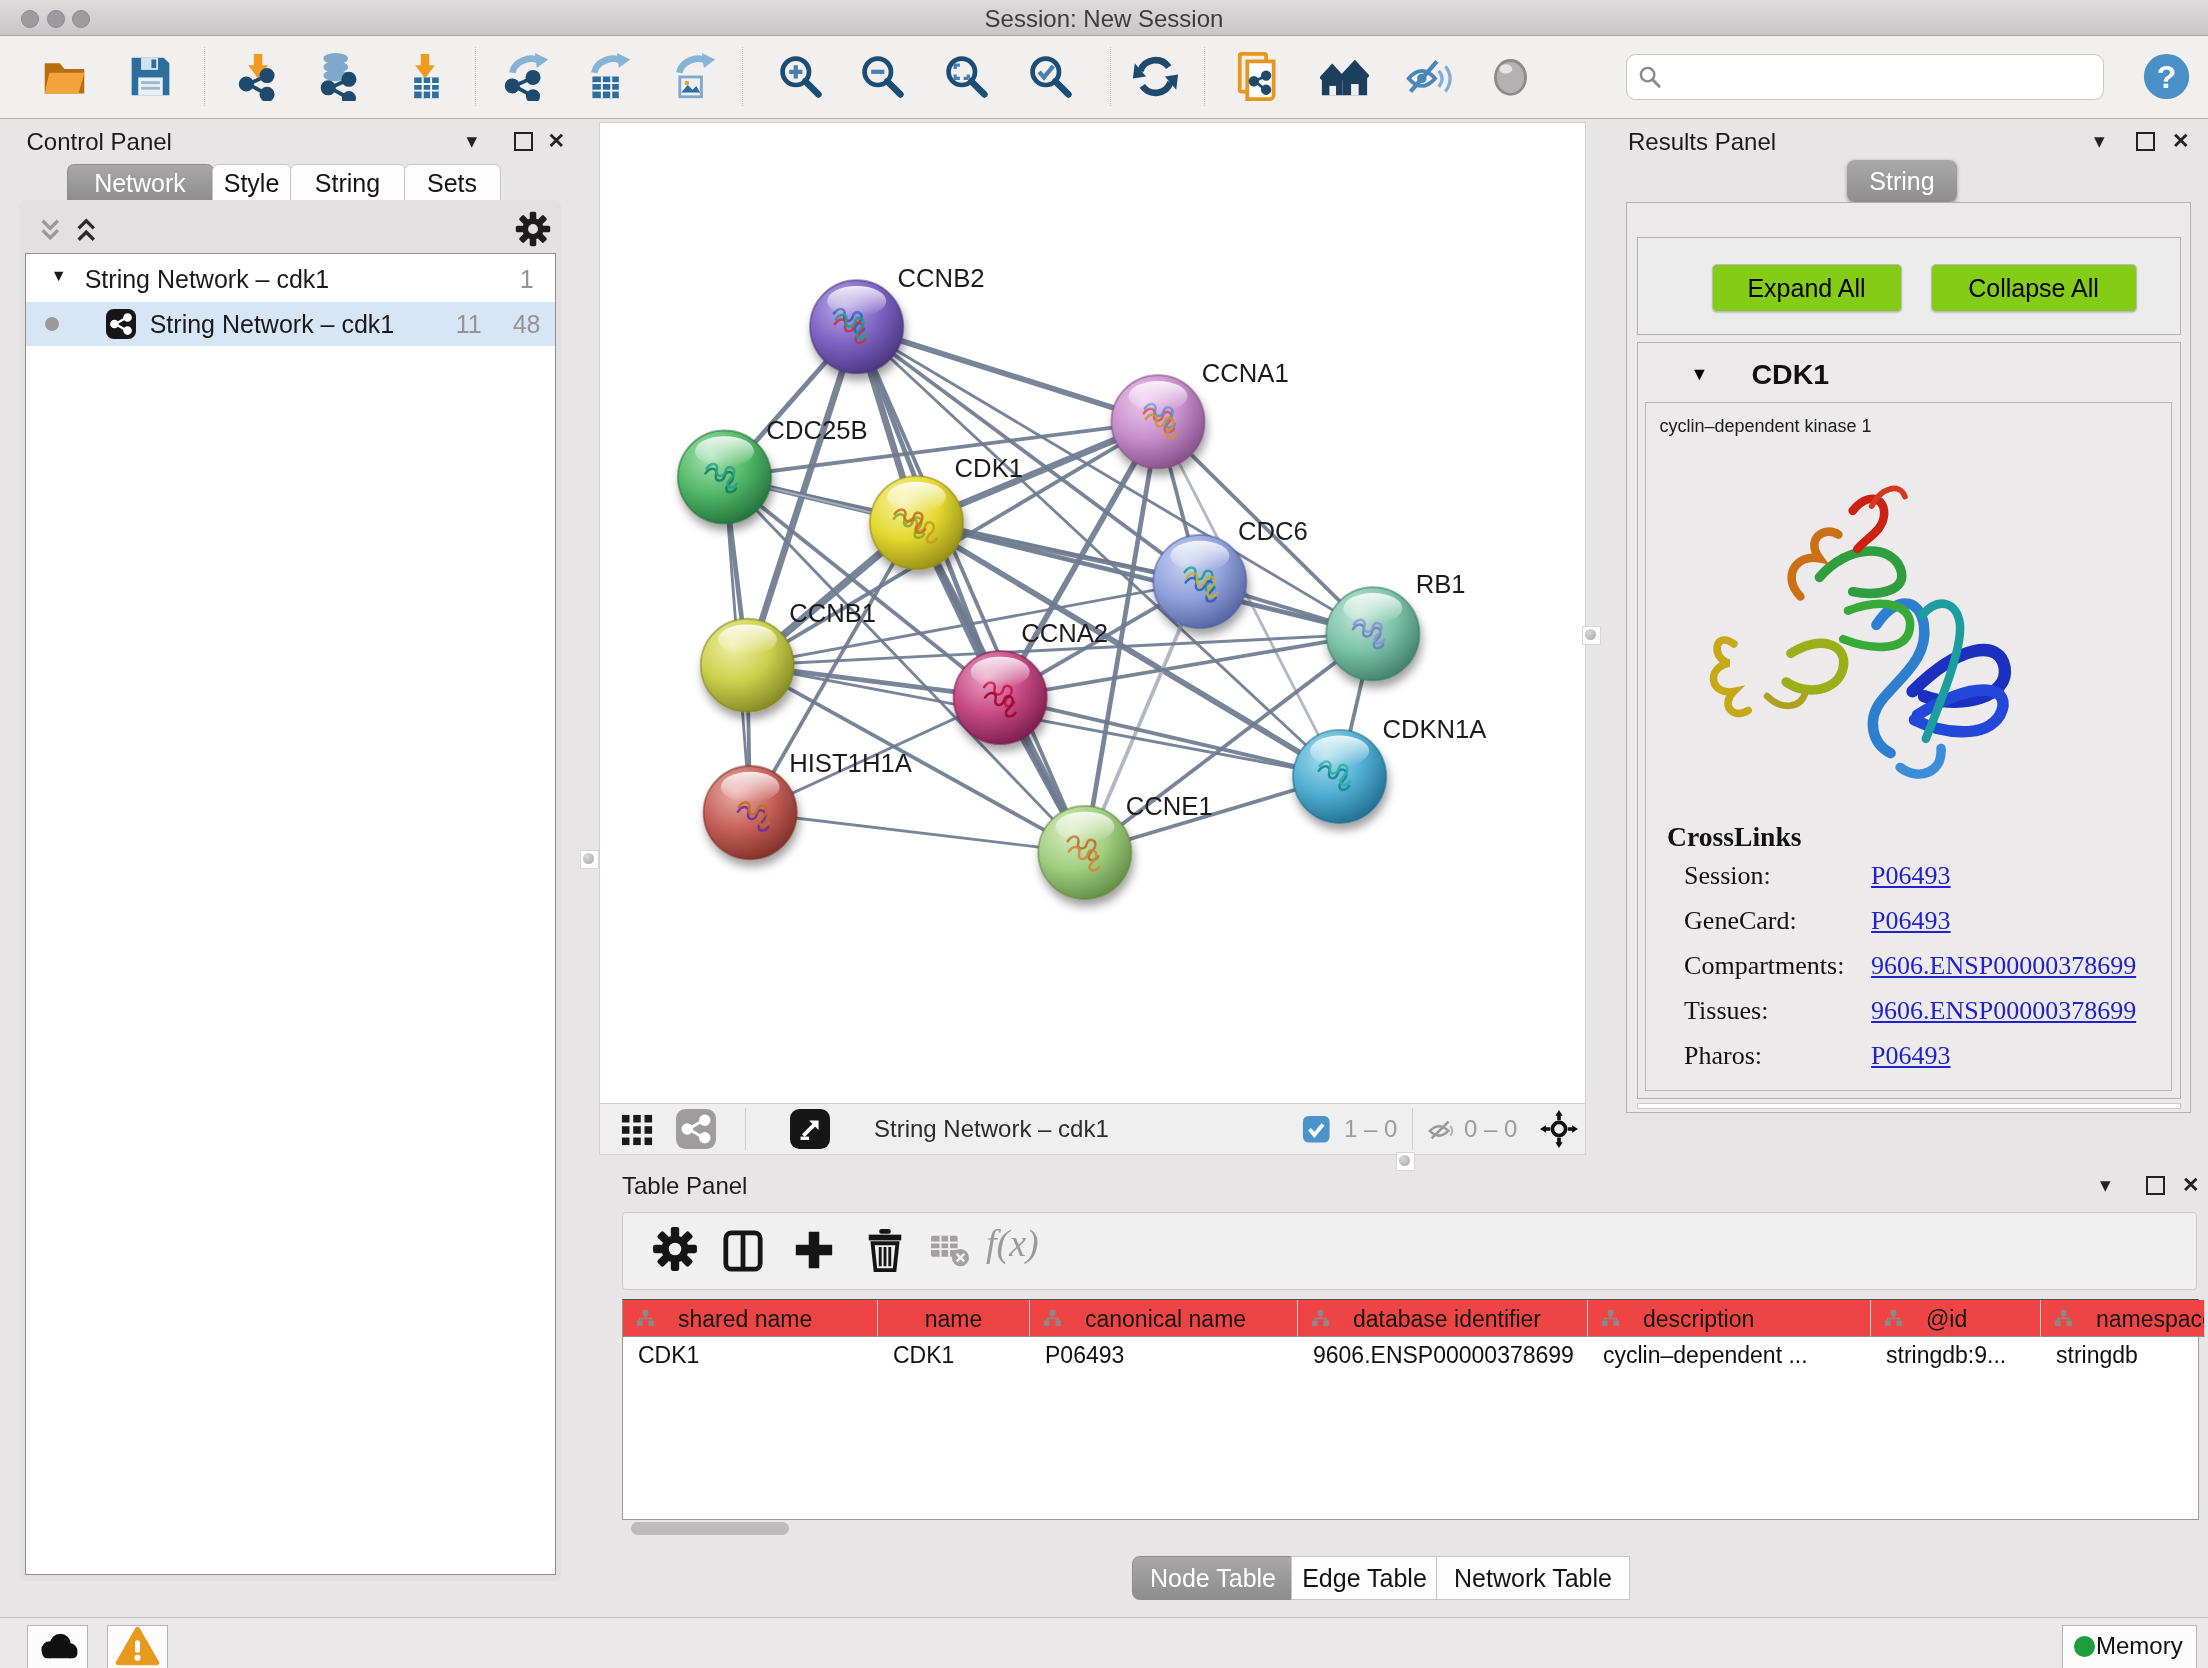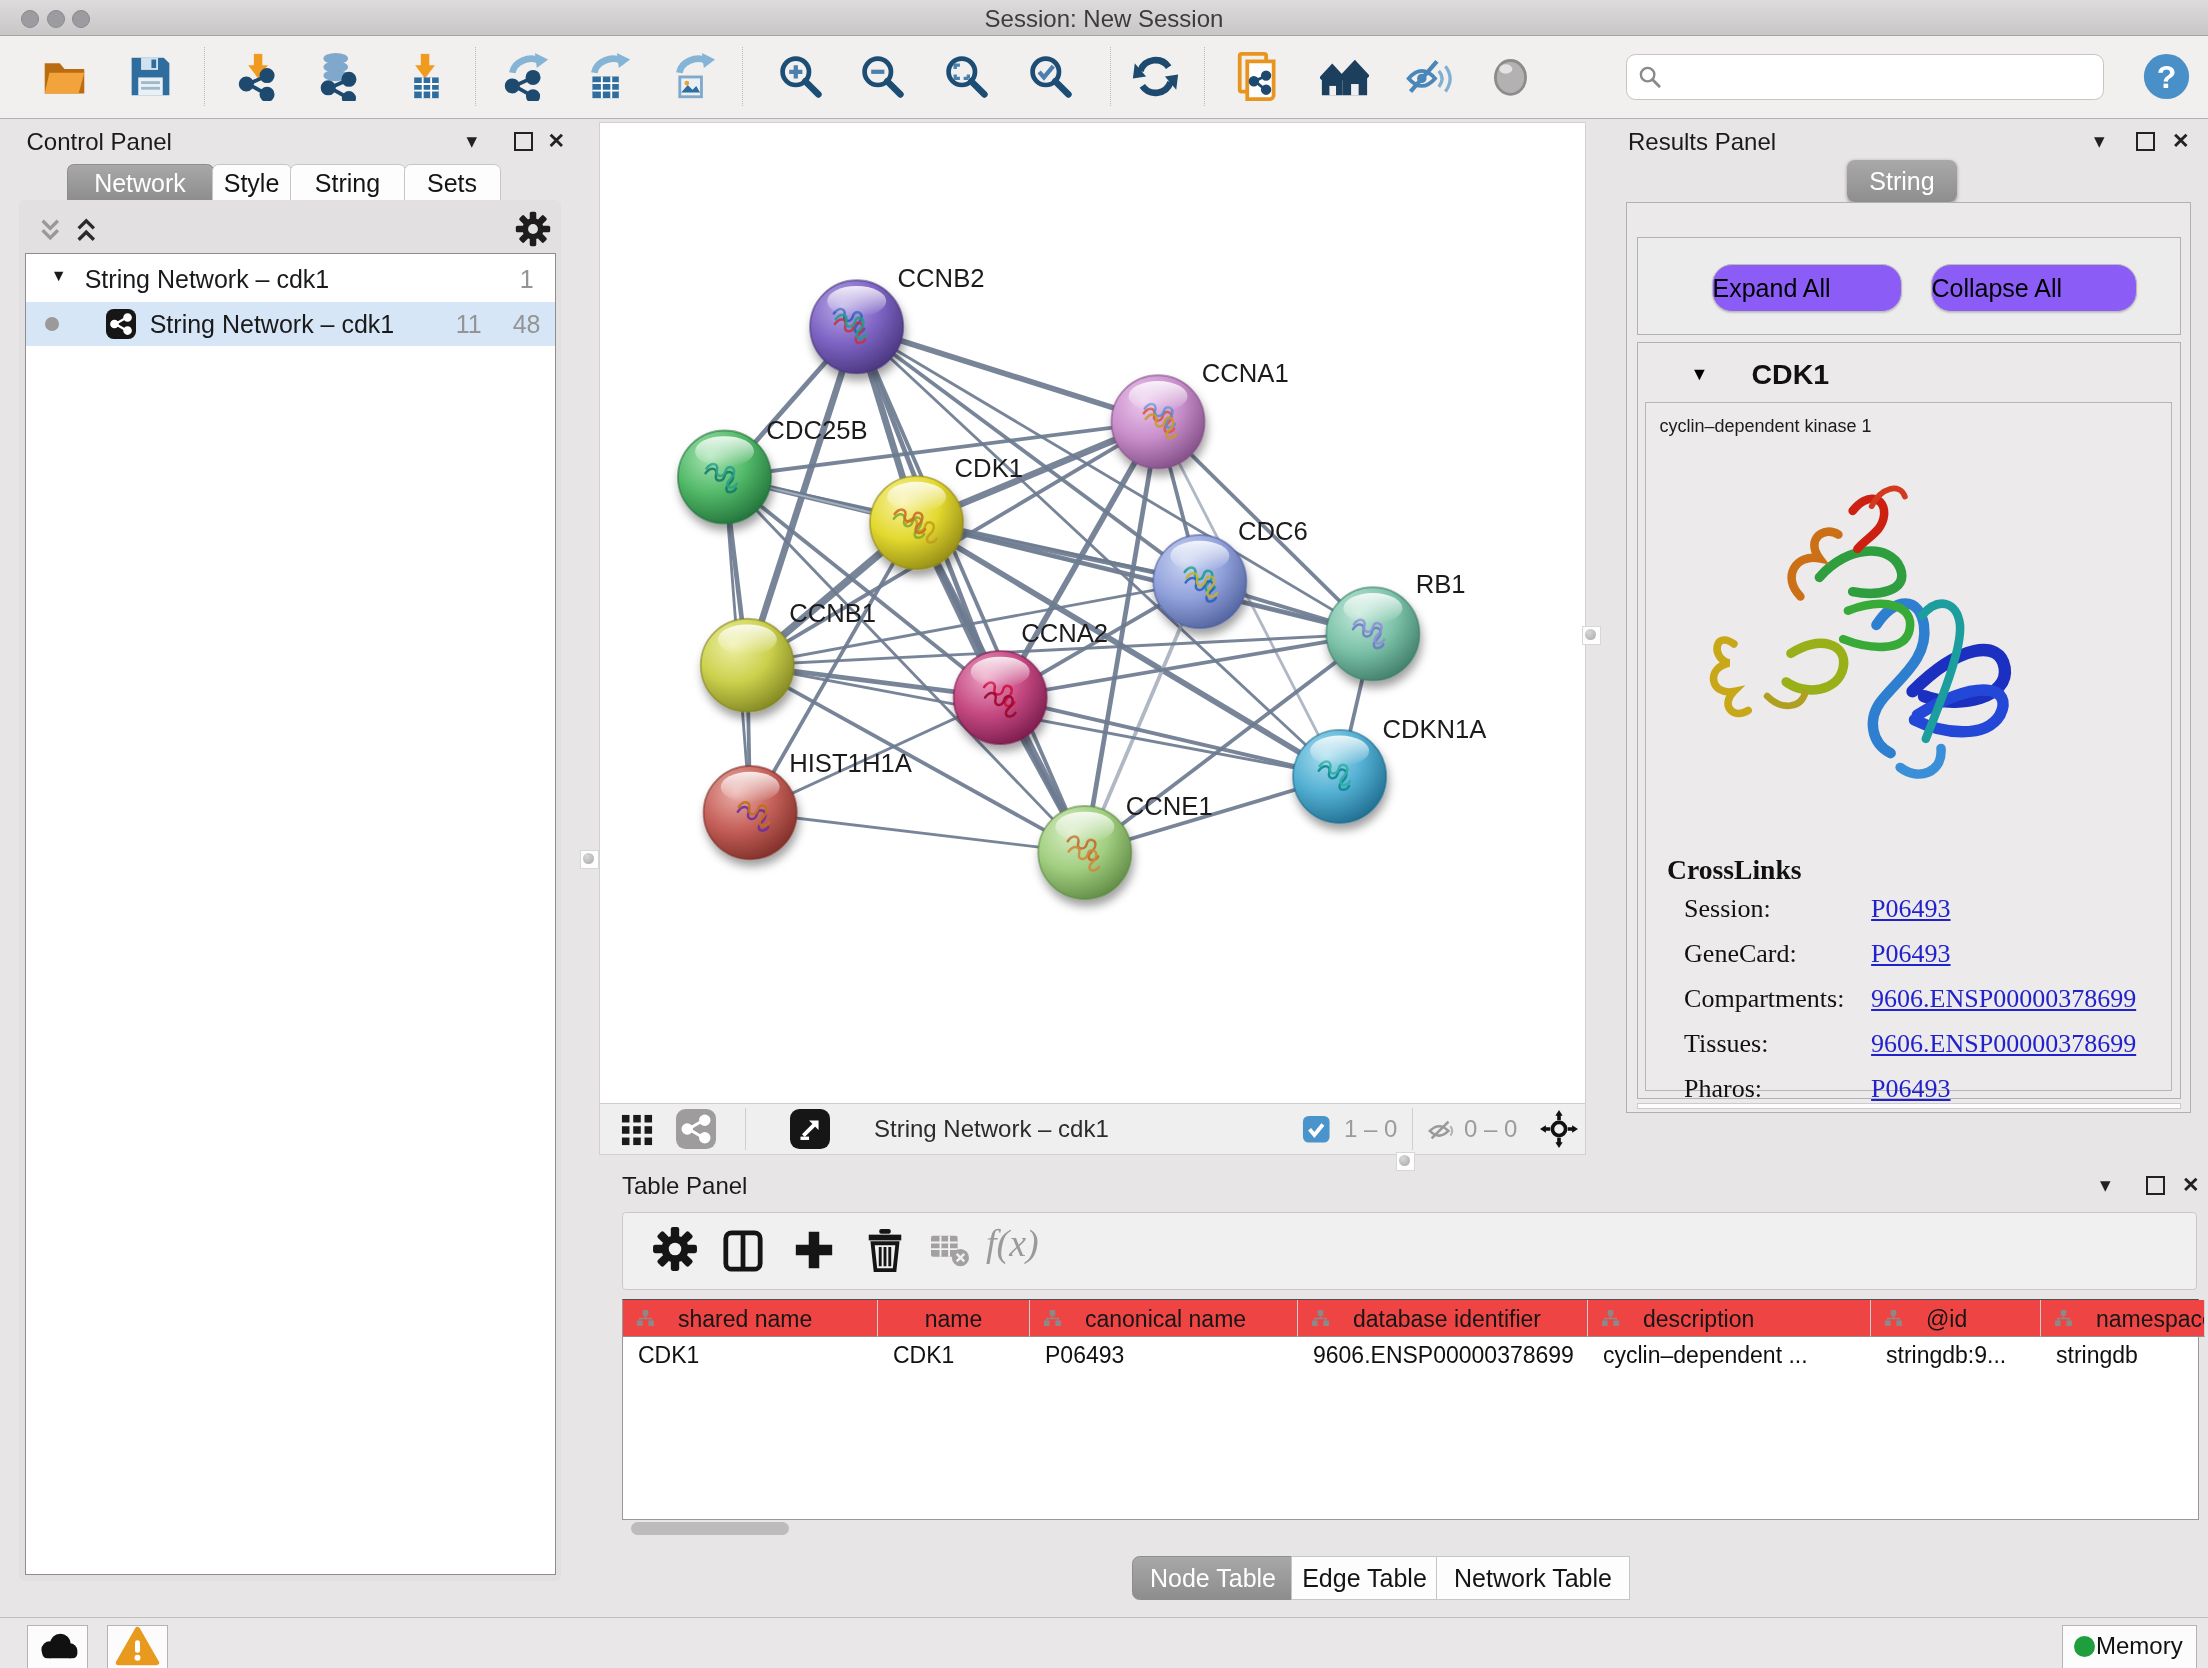--- a/index.html
+++ b/index.html
@@ -35,27 +35,27 @@
   #view-toolbar{left:0;top:980px;width:985px;height:50px;background:#f0efef;border-top:1px solid #cfcdcd;}
   .vti{position:absolute;top:5.7px;cursor:pointer;}
   #view-net-title{font-size:24px;color:#2c2c2c;top:11.4px;left:274px;}
   .vcount{font-size:24px;color:#9b9b9b;top:11.4px;}
   
   #results-panel{left:1607px;top:122px;width:601px;height:1046px;}
   #string-tab{left:240px;top:38px;width:110px;height:42px;background:linear-gradient(#a9a9a9,#8e8e8e);
     color:#fff;font-size:25px;text-align:center;line-height:42px;border-radius:7.6px;box-shadow:0 1.9px 3.8px rgba(0,0,0,.35);cursor:pointer;}
   #results-outer{left:19px;top:80px;width:563px;height:909px;background:#ebe9e9;border:1px solid #b2b0b0;}
   #res-btnbox{left:9.5px;top:34px;width:542px;height:96px;background:#edecec;border:1px solid #b2b0b0;}
-  .rbtn{position:absolute;top:26px;height:46px;background:#8b5cf6;border:1px solid #bdbbbb;border-radius:20px;
-        font-size:25px;line-height:46px;cursor:pointer;box-shadow:0 1px 1.9px rgba(0,0,0,.18);}
+  .rbtn{position:absolute;top:26px;height:46px;background:#84cc16;border:1px solid #bdbbbb;border-radius:5px;
+        font-size:25px;text-align:center;line-height:46px;cursor:pointer;box-shadow:0 1px 1.9px rgba(0,0,0,.18);}
   #res-section{left:9.5px;top:139px;width:542px;height:755px;border:1px solid #b2b0b0;background:#ebe9e9;}
   #gene-head{font-size:28.5px;font-weight:bold;color:#111;left:114px;top:15px;}
   #res-inner{left:7.6px;top:59px;width:525px;height:687px;border:1px solid #b7b5b5;background:#eceaea;}
   #gene-desc{left:13.3px;top:13.3px;font-size:18px;color:#1c1c1c;}
-  #crosslinks{left:21px;top:418px;width:495px;font-family:"Liberation Serif",serif;margin-top:33px;}
+  #crosslinks{left:21px;top:418px;width:495px;font-family:"Liberation Serif",serif;}
   #crosslinks .cl-title{font-size:27.6px;font-weight:bold;color:#111;}
   .cl-row{position:relative;height:45px;font-size:26px;color:#111;}
   .cl-row .cl-label{position:absolute;left:17px;top:7.6px;}
   .cl-row a{position:absolute;left:204px;top:7.6px;color:#2222cc;text-decoration:underline;cursor:pointer;}
   #res-footer{left:9.5px;top:900px;width:542px;height:3.8px;background:#fdfdfd;border:1px solid #cccaca;}
   
   #table-panel{left:599px;top:1168px;width:1609px;height:449px;}
   #tbl-toolbar{left:23px;top:44px;width:1573px;height:76px;background:#f1f0f0;border:1px solid #c9c7c7;border-radius:3.8px;}
   .tti{position:absolute;top:13.3px;cursor:pointer;}
   #node-table{left:23px;top:131px;width:1575px;height:219px;background:#fff;border:1px solid #9a9898;border-top:1.9px solid #4f4f4f;}

